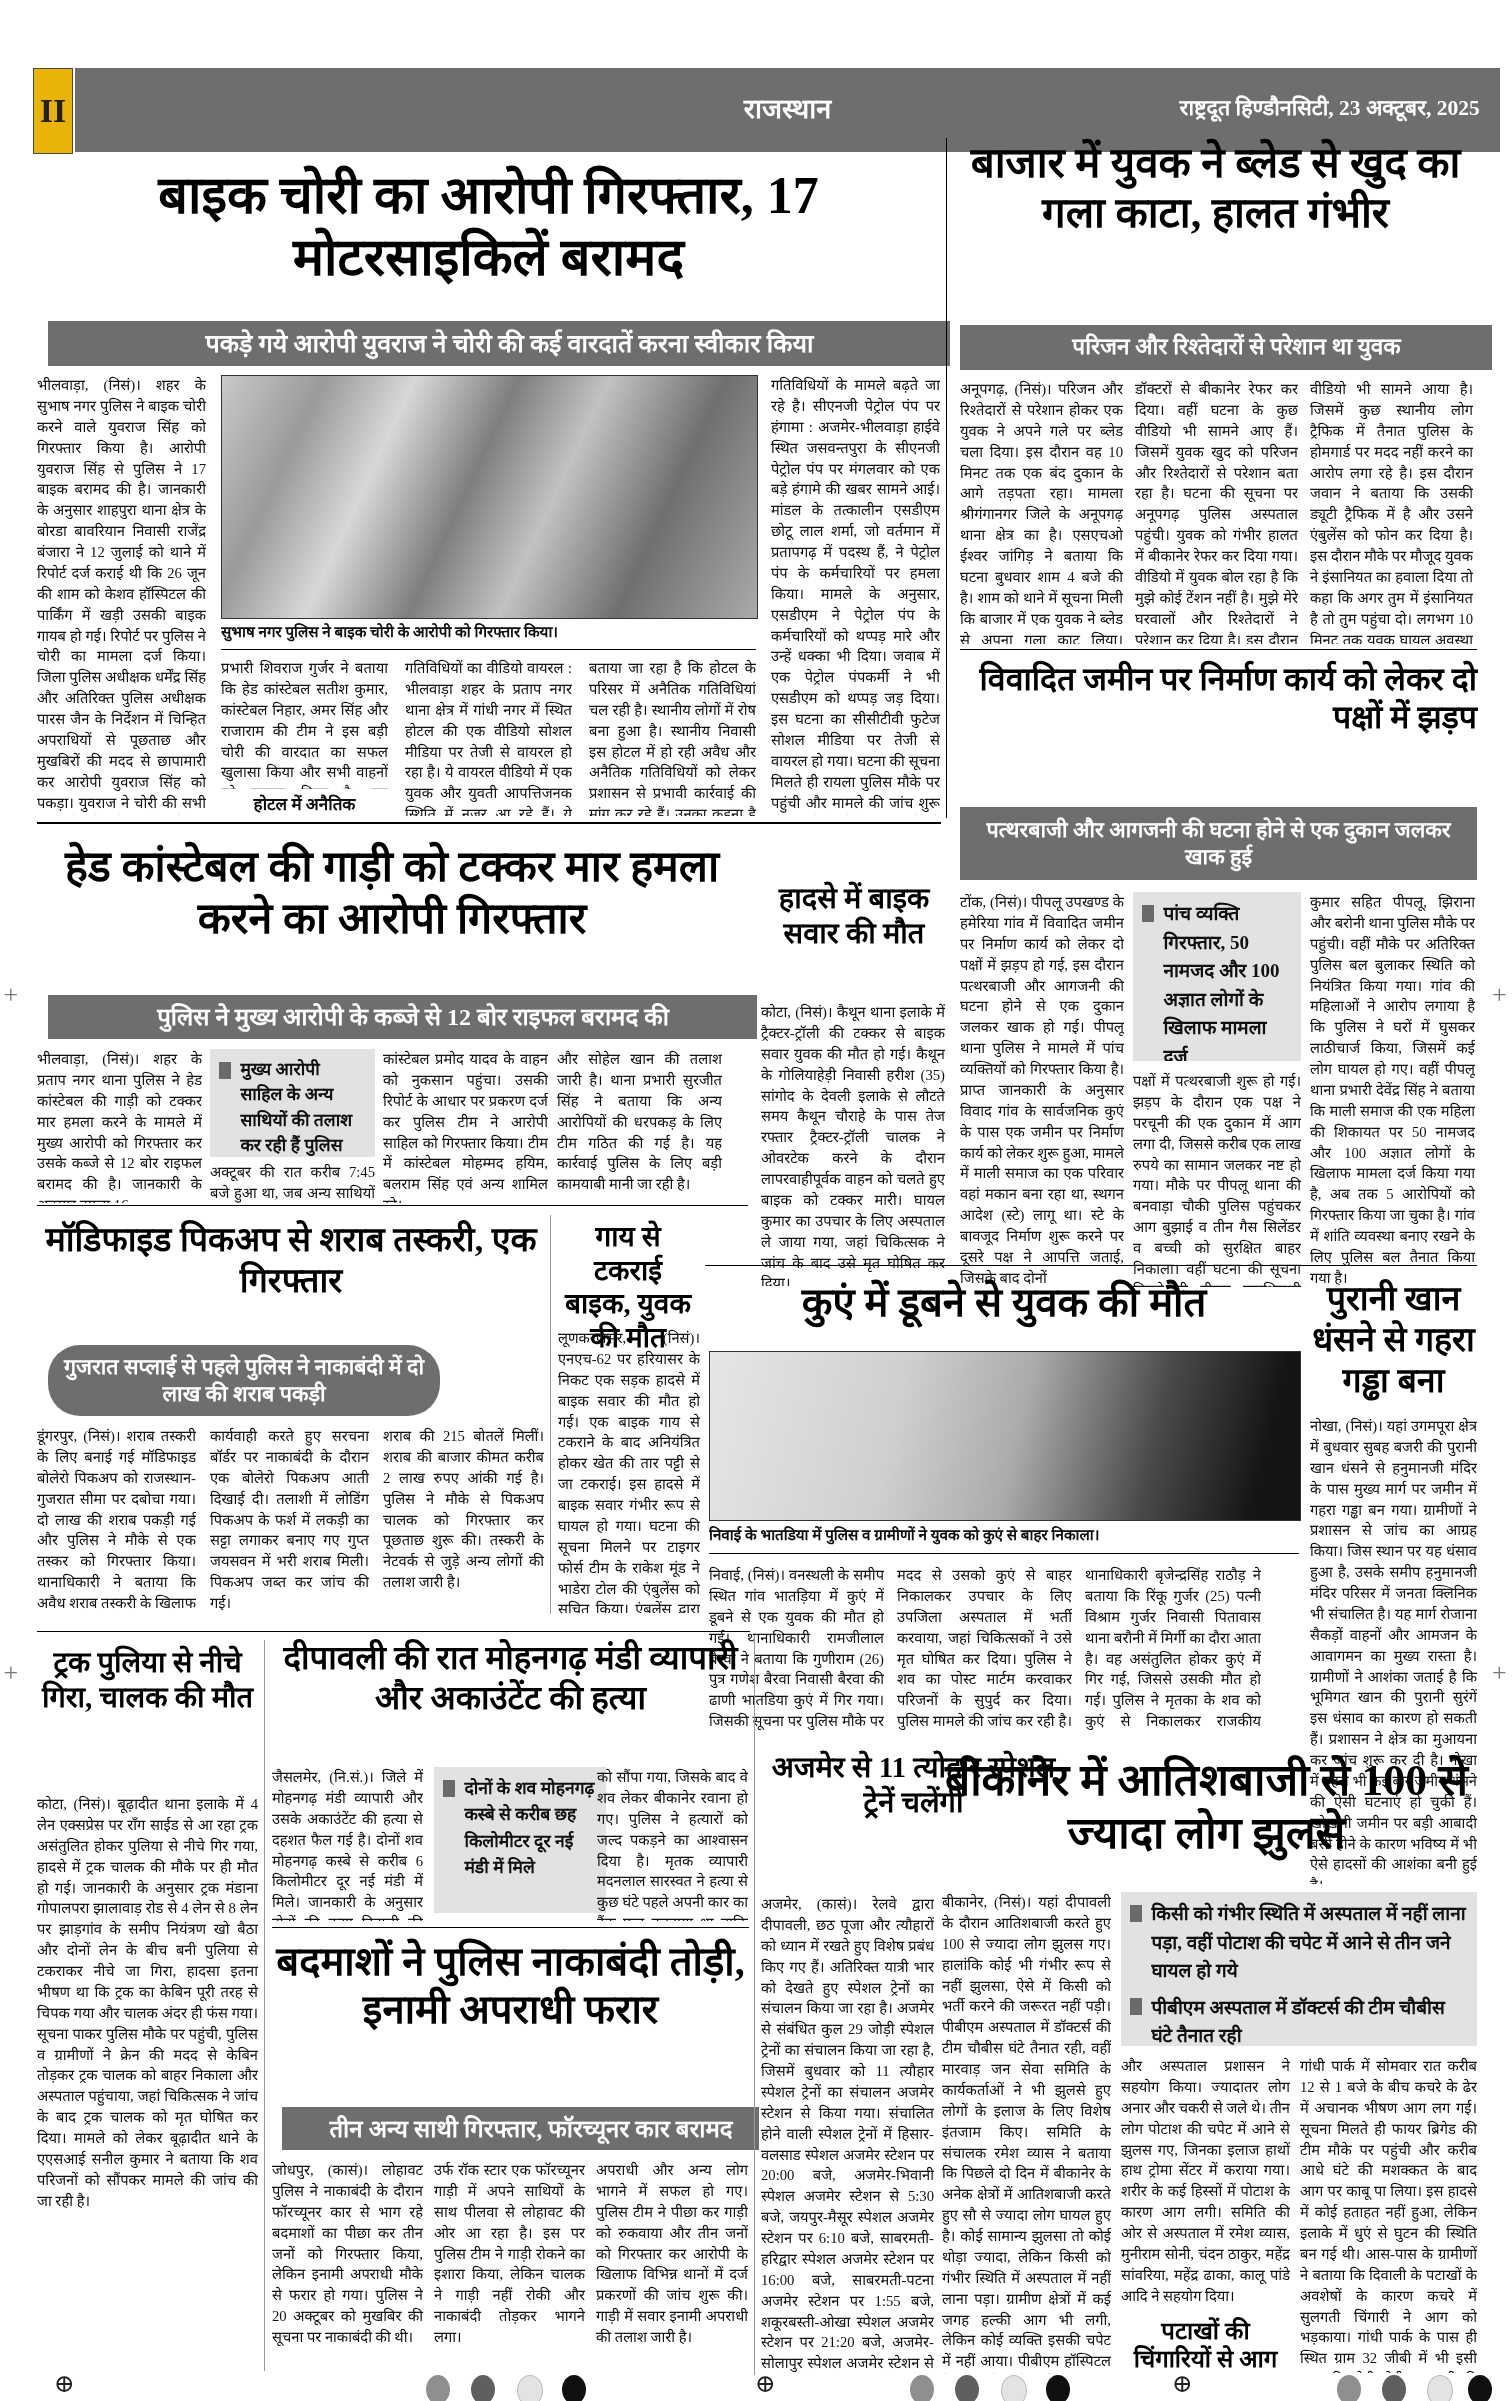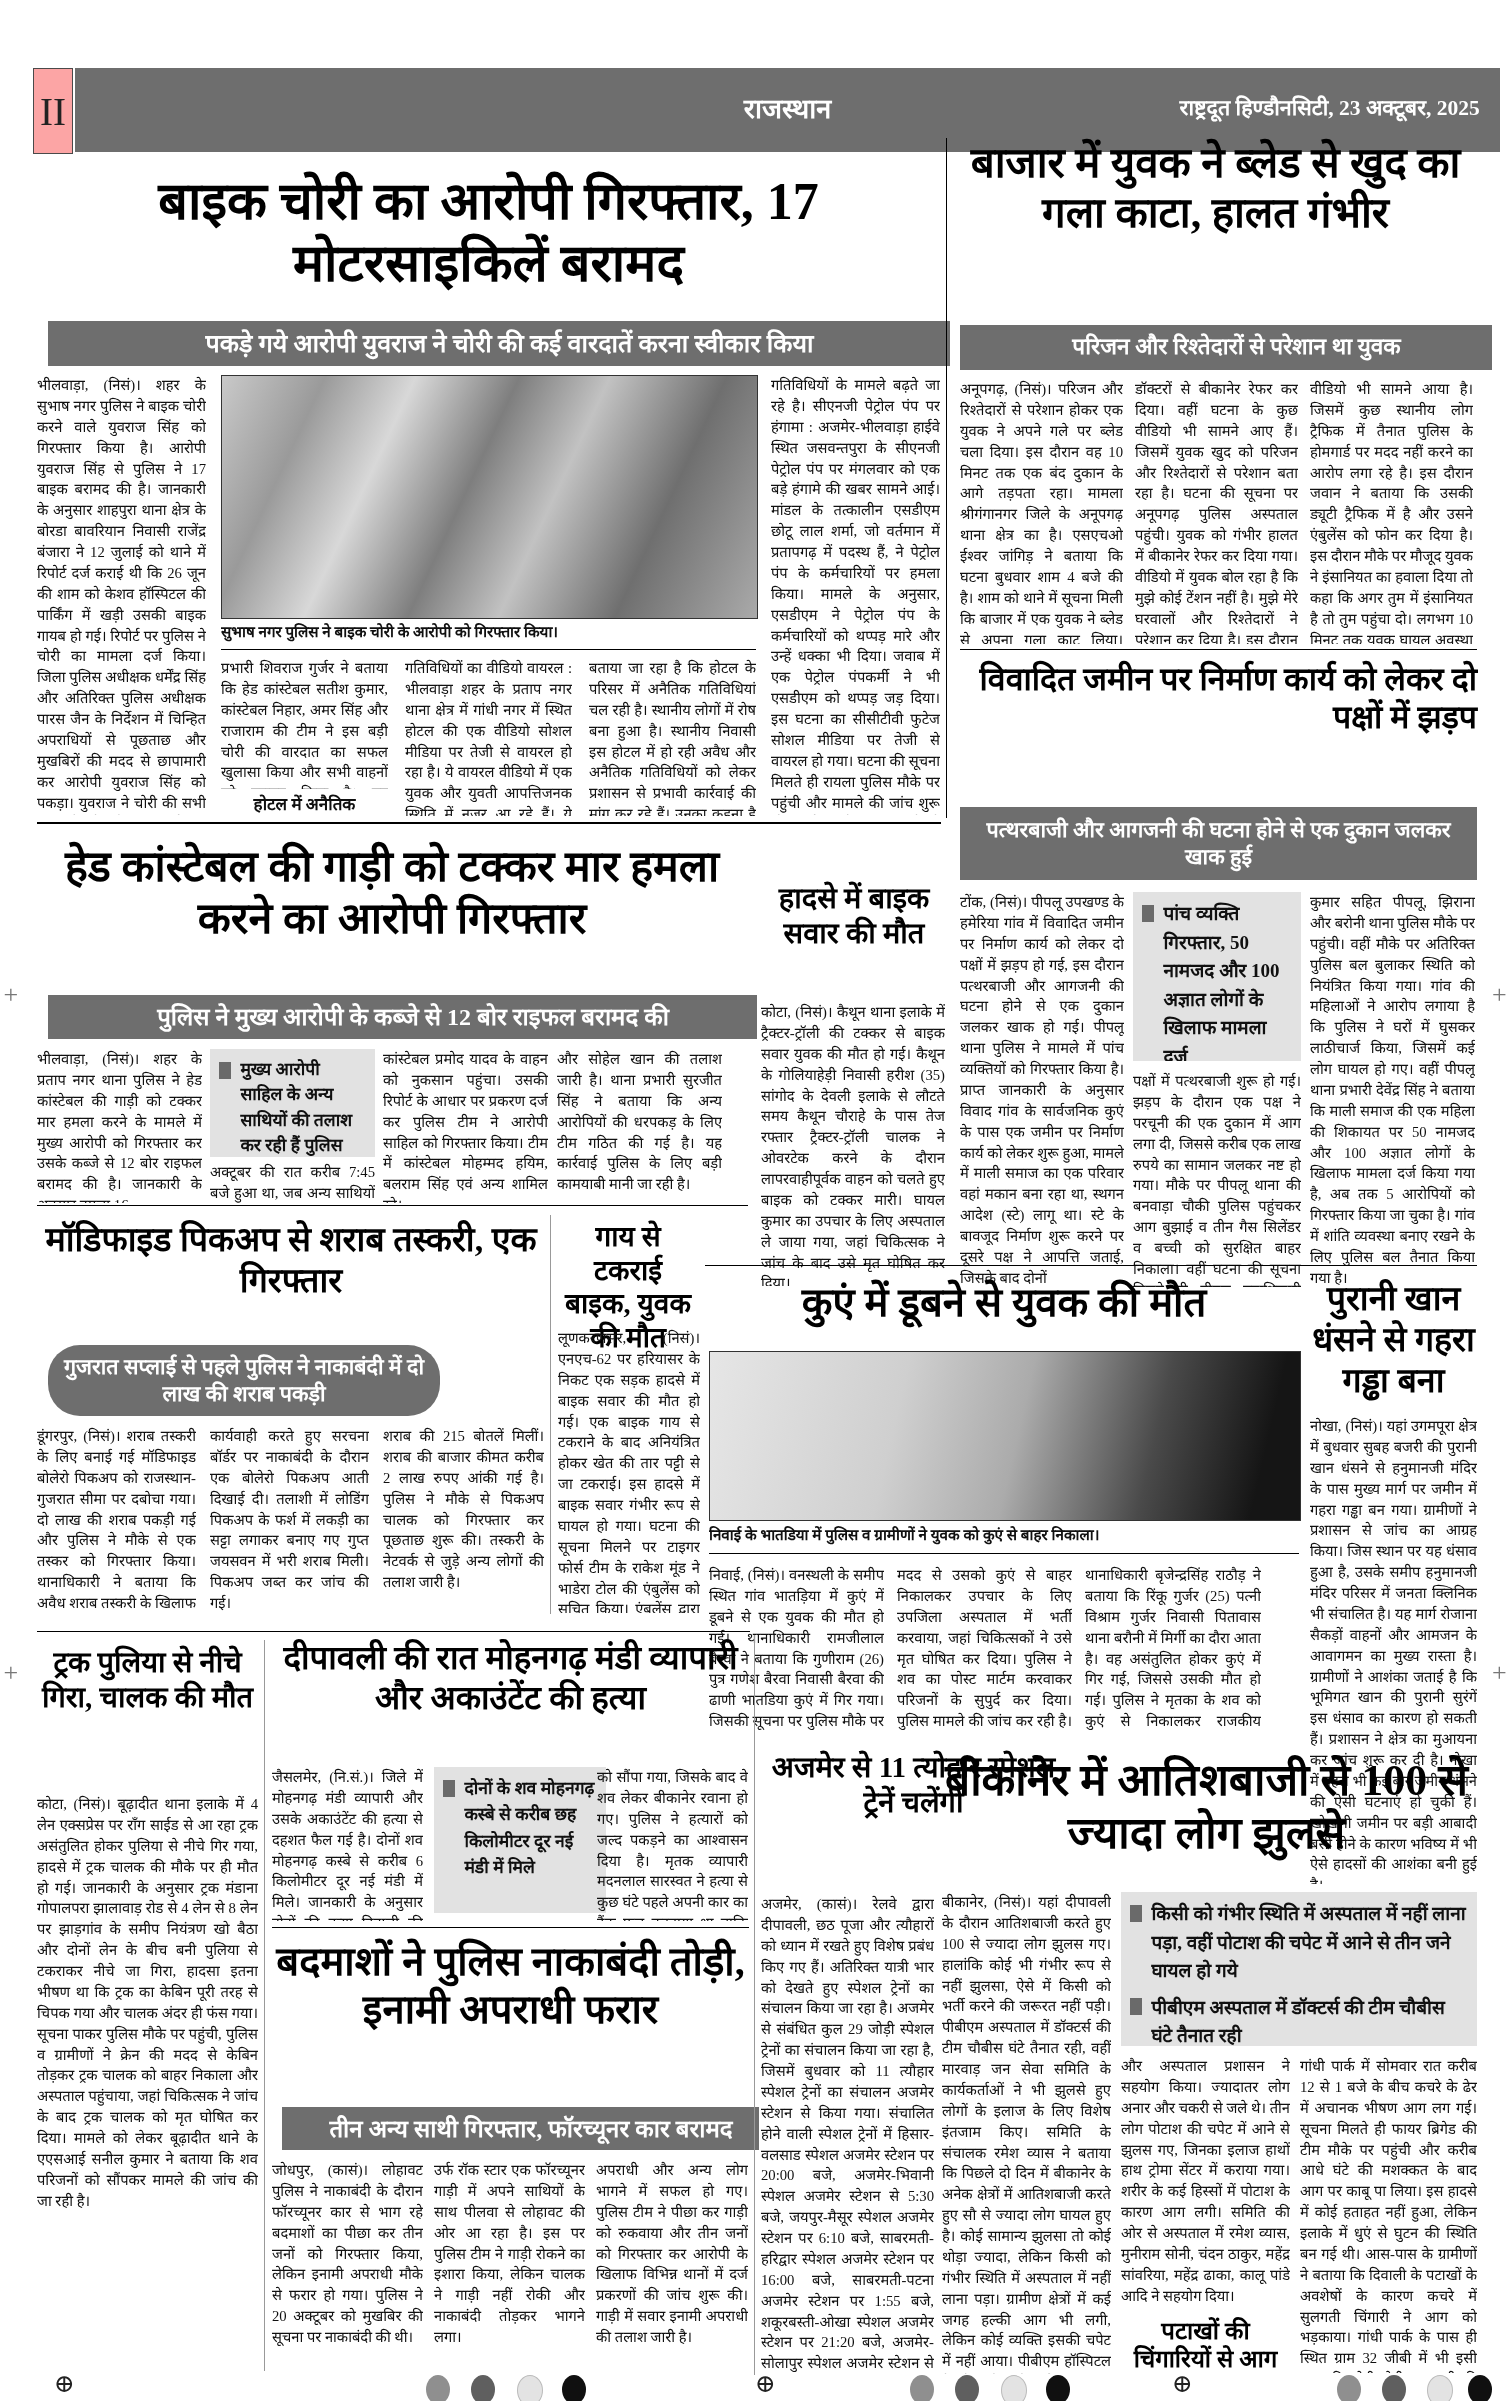--- a/index.html
+++ b/index.html
@@ -15,39 +15,39 @@
   .boxrow{display:flex;gap:9px;align-items:flex-start;margin-bottom:8px;}
   .sq{flex:0 0 auto;width:12.4px;height:17px;background:#6a6a6a;margin-top:4.5px;}
   .photo{border:0.6px solid #333;}
   .vr{background:#000;width:1.1px;}
   .hr{background:#000;height:1.7px;}
   .thin{height:1.1px;background:#000;}
   .reg{font-size:25px;color:#222;line-height:1;}
   .plus{font-size:26px;color:#777;line-height:1;}
   .dot{border-radius:50%;width:24px;height:29px;}
   .inhead{font-weight:bold;text-align:center;font-size:17px;}
-  #hdr-left{background:#fca5a5;border:1.1px solid #4a4a4a;display:flex;align-items:center;justify-content:center;
-            font-weight:normal;font-size:39px;color:#222;}
+  #hdr-left{background:#eab308;border:1.1px solid #4a4a4a;display:flex;align-items:center;justify-content:center;
+            font-weight:bold;font-size:34px;color:#222;}
   #photoA{background:linear-gradient(115deg,#c9c9c9 0%,#9a9a9a 16%,#d8d8d8 30%,#7e7e7e 46%,#c2c2c2 60%,#6f6f6f 78%,#aaaaaa 100%);}
   #photoH{background:linear-gradient(103deg,#e6e6e6 0%,#cfcfcf 32%,#ababab 52%,#4a4a4a 74%,#151515 92%);}
 </style>
 </head>
 <body>
 
 <div id="page">
 
   <div id="hdr-left" class="abs" style="left:33px;top:68px;width:38px;height:84px;">
       <span>II</span>
     </div>
   <div class="abs bar" style="left:75px;top:68px;width:1404px;height:84px;">
     <span class="abs" style="left:0;right:0;text-align:center;font-size:27px;">राजस्थान</span>
     <span class="abs" style="right:20.3px;top:27px;font-size:21.5px;">राष्ट्रदूत हिण्डौनसिटी, 23 अक्टूबर, 2025</span>
   </div>
 
-  <div class="abs hl" style="left:37px;top:171px;width:903px;font-size:52px;">बाइक चोरी का आरोपी गिरफ्तार, 17 मोटरसाइकिलें बरामद</div>
+  <div class="abs hl" style="left:37px;top:165px;width:903px;font-size:52px;">बाइक चोरी का आरोपी गिरफ्तार, 17 मोटरसाइकिलें बरामद</div>
   <div class="abs bar" style="left:48px;top:321px;width:881px;height:45px;font-size:25px;">पकड़े गये आरोपी युवराज ने चोरी की कई वारदातें करना स्वीकार किया</div>
   <div class="abs col" style="left:37px;top:375px;width:169px;height:440px;">भीलवाड़ा, (निसं)। शहर के सुभाष नगर पुलिस ने बाइक चोरी करने वाले युवराज सिंह को गिरफ्तार किया है। आरोपी युवराज सिंह से पुलिस ने 17 बाइक बरामद की है। जानकारी के अनुसार शाहपुरा थाना क्षेत्र के बोरडा बावरियान निवासी राजेंद्र बंजारा ने 12 जुलाई को थाने में रिपोर्ट दर्ज कराई थी कि 26 जून की शाम को केशव हॉस्पिटल की पार्किंग में खड़ी उसकी बाइक गायब हो गई। रिपोर्ट पर पुलिस ने चोरी का मामला दर्ज किया। जिला पुलिस अधीक्षक धर्मेंद्र सिंह और अतिरिक्त पुलिस अधीक्षक पारस जैन के निर्देशन में चिन्हित अपराधियों से पूछताछ और मुखबिरों की मदद से छापामारी कर आरोपी युवराज सिंह को पकड़ा। युवराज ने चोरी की सभी वारदातों को स्वीकार कर लिया। युवराज ने बताया कि उसने सुभाष नगर स्थित बांगड़, केशव और स्वस्तिक प्रोपर्टी के बाहर से 6 बाइक, भीमगंज थाना क्षेत्र से 5 बाइक, कोतवाली क्षेत्र के कोर्ट परिसर से 4 बाइक, प्रताप नगर थाना क्षेत्र के एस के प्लाजा से 1 बाइक और विजयनगर क्षेत्र से भी 1 बाइक चोरी की थी। थाना</div>
   <div id="photoA" class="abs photo" style="left:221px;top:375px;width:535px;height:242px;"></div>
   <div class="abs cap" style="left:221px;top:622px;width:535px;height:24px;">सुभाष नगर पुलिस ने बाइक चोरी के आरोपी को गिरफ्तार किया।</div>
   <div class="abs thin" style="left:221px;top:649px;width:535px;"></div>
   <div class="abs col" style="left:221px;top:658px;width:167px;height:131px;">प्रभारी शिवराज गुर्जर ने बताया कि हेड कांस्टेबल सतीश कुमार, कांस्टेबल निहार, अमर सिंह और राजाराम की टीम ने इस बड़ी चोरी की वारदात का सफल खुलासा किया और सभी वाहनों को बरामद किया है। यह गिरफ्तारी बाइक चोरी के मामलों में पुलिस की बड़ी कामयाबी मानी जा रही है।</div>
   <div class="abs inhead" style="left:221px;top:792px;width:167px;">होटल में अनैतिक</div>
   <div class="abs col" style="left:405px;top:658px;width:167px;height:158px;">गतिविधियों का वीडियो वायरल : भीलवाड़ा शहर के प्रताप नगर थाना क्षेत्र में गांधी नगर में स्थित होटल की एक वीडियो सोशल मीडिया पर तेजी से वायरल हो रहा है। ये वायरल वीडियो में एक युवक और युवती आपत्तिजनक स्थिति में नजर आ रहे हैं। ये वीडियो पूरी तरह से जयपुर की फाइव स्टार होटल के वायरल वीडियो की तरह है।</div>
   <div class="abs col" style="left:589px;top:658px;width:167px;height:158px;">बताया जा रहा है कि होटल के परिसर में अनैतिक गतिविधियां चल रही है। स्थानीय लोगों में रोष बना हुआ है। स्थानीय निवासी इस होटल में हो रही अवैध और अनैतिक गतिविधियों को लेकर प्रशासन से प्रभावी कार्रवाई की मांग कर रहे हैं। उनका कहना है कि होटल पहले भी कई बार विवादों में रह चुका है, लेकिन अब तक सही कार्रवाई न होने से अनैतिक</div>
   <div class="abs col" style="left:771px;top:375px;width:169px;height:440px;">गतिविधियों के मामले बढ़ते जा रहे है। सीएनजी पेट्रोल पंप पर हंगामा : अजमेर-भीलवाड़ा हाईवे स्थित जसवन्तपुरा के सीएनजी पेट्रोल पंप पर मंगलवार को एक बड़े हंगामे की खबर सामने आई। मांडल के तत्कालीन एसडीएम छोटू लाल शर्मा, जो वर्तमान में प्रतापगढ़ में पदस्थ हैं, ने पेट्रोल पंप के कर्मचारियों पर हमला किया। मामले के अनुसार, एसडीएम ने पेट्रोल पंप के कर्मचारियों को थप्पड़ मारे और उन्हें धक्का भी दिया। जवाब में एक पेट्रोल पंपकर्मी ने भी एसडीएम को थप्पड़ जड़ दिया। इस घटना का सीसीटीवी फुटेज सोशल मीडिया पर तेजी से वायरल हो गया। घटना की सूचना मिलते ही रायला पुलिस मौके पर पहुंची और मामले की जांच शुरू की। पुलिस ने इस मामले में जयसवन्तपुरा पेट्रोल पंप के तीन कर्मचारियों दीपक माली, प्रभु लाल कुमावत और राजा शर्मा को गिरफ्तार कर लिया है। दोनों पक्षों द्वारा की गई मारपीट की जांच जारी है। वीडियो के वायरल होने से एक बार फिर एसडीएम शर्मा सुर्खियों में आ गए हैं।</div>

